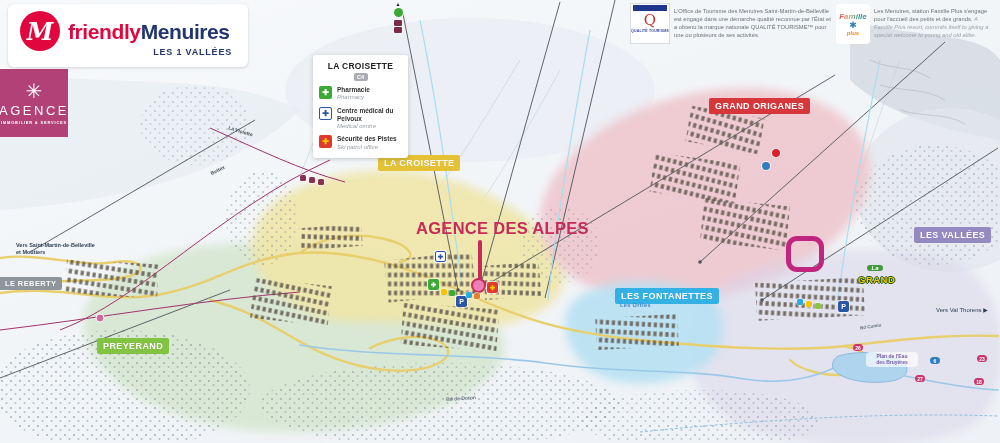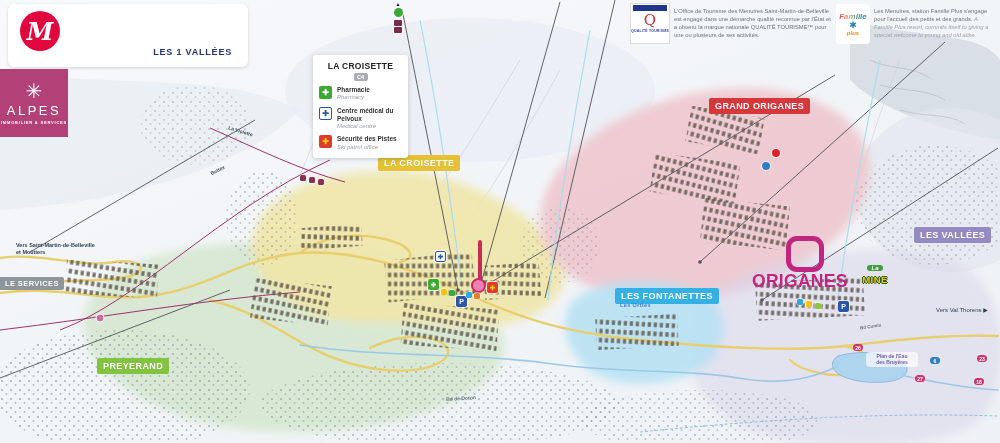--- a/index.html
+++ b/index.html
@@ -12,21 +12,21 @@
   .abs{position:absolute;}
 
   
   .district{position:absolute;color:#fff;font-weight:bold;font-size:9px;
             letter-spacing:.4px;padding:3px 6px;border-radius:2px;white-space:nowrap;
             text-shadow:0 0 1px rgba(0,0,0,.15);}
   .d-croisette{background:#e5c235;left:378px;top:155px;}
   .d-reberty{background:#d6373b;left:709px;top:98px;}
   .d-bruyeres{background:#9489c0;left:914px;top:227px;}
   .d-fontanettes{background:#33b1e4;left:615px;top:288px;}
-  .d-preyerand{background:#82c341;left:97px;top:358px;text-align:center;}
+  .d-preyerand{background:#82c341;left:97px;top:338px;text-align:center;}
   .d-lavassay{background:#8e959b;left:0;top:277px;border-radius:0 2px 2px 0;font-size:7.5px;padding:2px 5px;}
 
   
   .agence-label{left:416px;top:219px;color:#c72b57;font-size:16.5px;font-weight:800;
                 letter-spacing:.3px;white-space:nowrap;}
   .agence-line{left:478px;top:240px;width:4px;height:44px;background:#c72b57;border-radius:2px;}
   .agence-dot{left:471px;top:278px;width:15px;height:15px;border-radius:50%;
               background:#ef7fb5;border:2px solid #c72b57;}
   .origanes-box{left:786px;top:236px;width:38px;height:36px;border:5px solid #c02680;border-radius:11px;}
   .origanes-label{left:752px;top:271px;color:#c02680;font-size:17.5px;font-weight:800;
@@ -219,26 +219,26 @@
       <rect x="66" y="262" width="92" height="34" fill="url(#bldg)" transform="rotate(3 112 279)"></rect>
       <rect x="596" y="316" width="82" height="32" fill="url(#bldg)" transform="rotate(-3 637 332)"></rect>
     </g>
   </svg>
 
   <div class="district d-croisette">LA CROISETTE</div>
   <div class="district d-reberty">GRAND ORIGANES</div>
   <div class="district d-bruyeres">LES VALLÉES</div>
   <div class="district d-fontanettes">LES FONTANETTES</div>
   <div class="district d-preyerand">PREYERAND</div>
-  <div class="district d-lavassay">LE SERVICES</div>
-
+  <div class="district d-lavassay">LE REBERTY</div>
+
+  <div class="abs agence-label">AGENCE DES ALPES</div>
   <div class="abs agence-line"></div>
   <div class="abs agence-dot"></div>
   <div class="abs origanes-box"></div>
-  <div class="abs origanes-label">ORIGANES</div>
 
   <div class="abs legend">
     <div class="t">LA CROISETTE</div>
     <span class="gr">C4</span>
     <div class="lrow">
       <span class="lic green">✚</span>
       <span class="ltxt"><span>Pharmacie</span>
         <em>Pharmacy</em></span>
     </div>
     <div class="lrow">
@@ -248,25 +248,28 @@
     </div>
     <div class="lrow">
       <span class="lic red">✚</span>
       <span class="ltxt"><span>Sécurité des Pistes</span>
         <em>Ski patrol office</em></span>
     </div>
   </div>
 
   <div class="abs logo-box">
     <div class="m-circle">M</div>
+    <div class="brandline">
+      <span class="f">friendly</span><span class="m">Menuires</span>
+    </div>
     <div class="brand-tag">LES 1 VALLÉES</div>
   </div>
   <div class="abs alpes-box">
     <span class="alpes-star">✳</span>
-    <span class="alpes-name">ALPES</span>
+    <span class="alpes-name">AGENCE</span>
     <span class="alpes-sub">IMMOBILIER &amp; SERVICES</span>
   </div>
 
   <div class="abs qt-logo">
     <div class="qt-banner"></div>
     <div class="qt-q">Q</div>
     <div class="qt-cap">QUALITÉ TOURISME</div>
   </div>
   <div class="abs fr-notice">L'Office de Tourisme des Menuires Saint-Martin-de-Belleville est engagé dans une démarche qualité reconnue par l'État et a obtenu la marque nationale QUALITÉ TOURISME™ pour une ou plusieurs de ses activités.</div>
   <div class="abs famille-logo">
@@ -291,21 +294,21 @@
   <div class="maptext t-bettex">Bettex</div>
   <div class="maptext t-doron">Bd de Doron</div>
   <div class="maptext t-cumin">Bd Cumin</div>
   <div class="maptext t-orties">Les Orties</div>
   <div class="abs plan-eau">
     <div>Plan de l'Eau</div>
     <div>des Bruyères</div>
   </div>
   <div class="abs lamine">
     <span class="la">La</span>
-    <span class="mine">MINE</span>
+    <span class="mine">GRAND</span>
   </div>
 
   <span class="pill pink" style="left:853px;top:344px;">26</span>
   <span class="pill pink" style="left:915px;top:375px;">27</span>
   <span class="pill pink" style="left:974px;top:378px;">18</span>
   <span class="pill pink" style="left:977px;top:355px;">23</span>
   <span class="pill blue" style="left:930px;top:357px;">6</span>
 
   <span class="sq cross-blue" style="left:435px;top:251px;">✚</span>
   <span class="sq cross-green" style="left:428px;top:279px;">✚</span>

